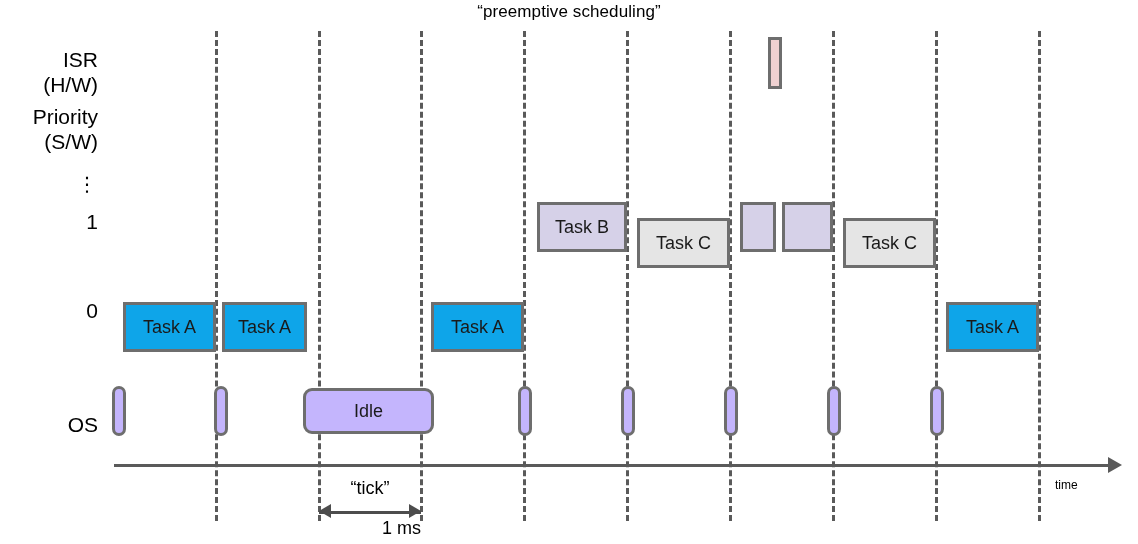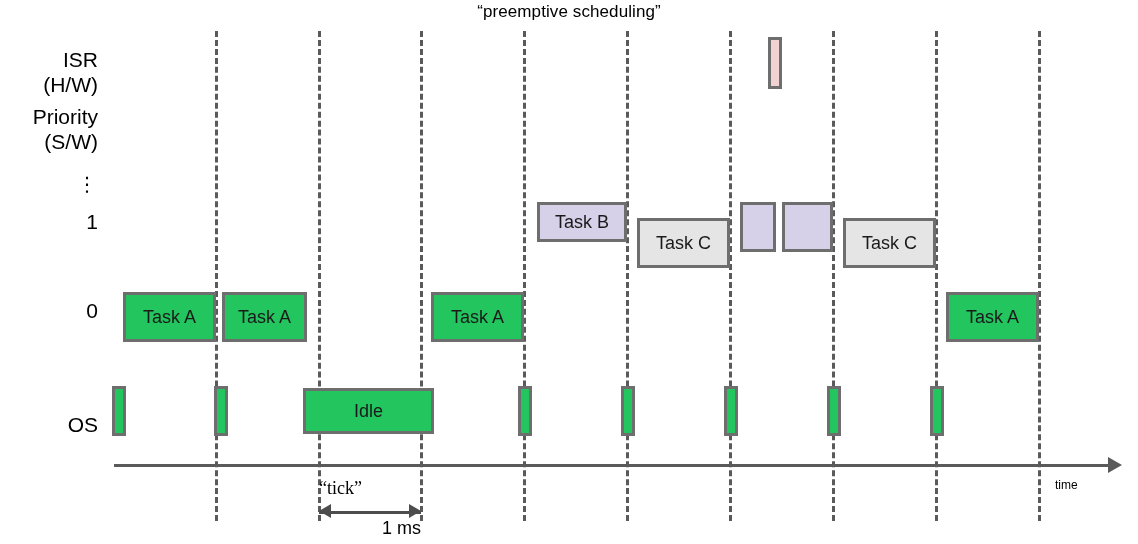--- a/index.html
+++ b/index.html
@@ -80,32 +80,31 @@
   .blk {
     box-sizing: border-box;
     border: 3px solid #6e6e6e;
     display: flex;
     align-items: center;
     justify-content: center;
     font-size: 18px;
     color: #1a1a1a;
     white-space: nowrap;
   }
-  .blk.cream   { background: #22c55e; }
+  .blk.cream   { background: #0ea5e9; margin-top: 10px; }
   .blk.peach   { background: #e5e5e5; margin-top: 16px; }
   .blk.purple  { background: #d6d1e8; }
-  .blk.blue    { background: #22c55e; }
+  .blk.blue    { background: #c4b5fd; border-radius: 9px; }
   .blk.pink    { background: #f0d2d2; }
 
   
   .tick-word {
     top: 478px;
     font-size: 18px;
-    text-align: left;
-    font-family: Liberation Serif, serif;
+    text-align: center;
   }
   .tick-bar {
     top: 511px;
     height: 0;
     border-top: 3px solid #4d4d4d;
   }
   .tick-head {
     top: 504px;
     width: 0; height: 0;
     border-top: 7px solid transparent;
@@ -142,21 +141,21 @@
 (H/W)</div>
       <div class="abs row-label" style="left: 0px; top: 105px; width: 98px;">Priority
 (S/W)</div>
       <div class="abs dots-label" style="left: 0px; top: 172px; width: 98px;">⋮</div>
       <div class="abs row-label" style="left: 0px; top: 210px; width: 98px;">1</div>
       <div class="abs row-label" style="left: 0px; top: 299px; width: 98px;">0</div>
       <div class="abs row-label" style="left: 0px; top: 393px; width: 98px; margin-top: 20px;">OS</div>
     </div>
   <div id="blocks-layer">
       <div class="abs blk pink" style="left: 768px; top: 37px; width: 14px; height: 52px;"></div>
-      <div class="abs blk purple" style="left: 537px; top: 202px; width: 90px; height: 40px;">Task B</div>
+      <div class="abs blk purple" style="left: 537px; top: 202px; width: 90px; height: 50px;">Task B</div>
       <div class="abs blk peach" style="left: 637px; top: 202px; width: 93px; height: 50px;">Task C</div>
       <div class="abs blk purple" style="left: 740px; top: 202px; width: 36px; height: 50px;"></div>
       <div class="abs blk purple" style="left: 782px; top: 202px; width: 51px; height: 50px;"></div>
       <div class="abs blk peach" style="left: 843px; top: 202px; width: 93px; height: 50px;">Task C</div>
       <div class="abs blk cream" style="left: 123px; top: 292px; width: 93px; height: 50px;">Task A</div>
       <div class="abs blk cream" style="left: 222px; top: 292px; width: 85px; height: 50px;">Task A</div>
       <div class="abs blk cream" style="left: 431px; top: 292px; width: 93px; height: 50px;">Task A</div>
       <div class="abs blk cream" style="left: 946px; top: 292px; width: 93px; height: 50px;">Task A</div>
       <div class="abs blk blue" style="left: 112px; top: 386px; width: 14px; height: 50px;"></div>
       <div class="abs blk blue" style="left: 214px; top: 386px; width: 14px; height: 50px;"></div>

